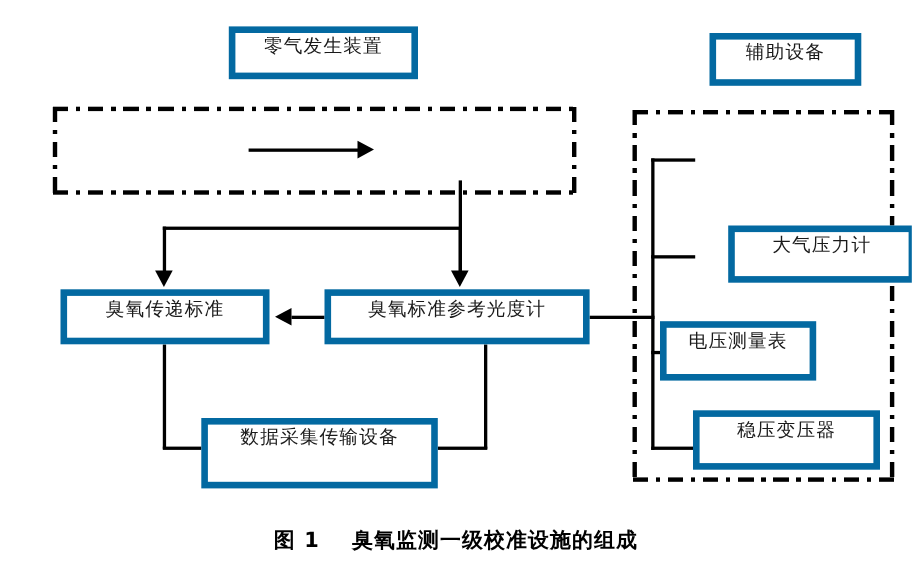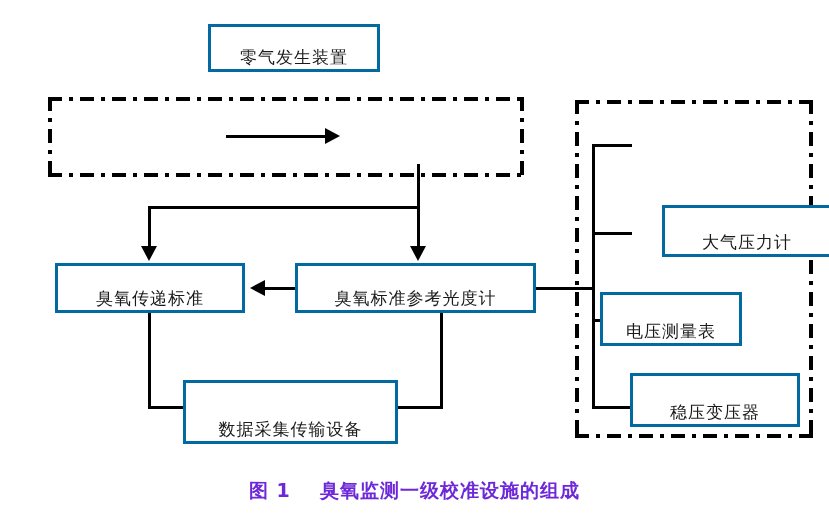--- a/index.html
+++ b/index.html
@@ -12,24 +12,24 @@
     width: 829px;
     height: 525px;
     background: #ffffff;
     font-family: "DejaVu Sans", "Liberation Sans", sans-serif;
     overflow: hidden;
   }
   
   .node {
     position: absolute;
     box-sizing: border-box;
-    border: 3px solid #0369a1;
+    border: 6px solid #0369a1;
     background: #ffffff;
     display: flex;
-    align-items: flex-end;
+    align-items: flex-start;
     justify-content: center;
     color: #1a1a1a;
     font-size: 17px;
     letter-spacing: 1px;
     white-space: nowrap;
     z-index: 5;
   }
   
   .panel {
     position: absolute;
@@ -103,34 +103,37 @@
 
   
   .caption {
     position: absolute;
     left: 0;
     right: 0;
     top: 478px;
     text-align: center;
     font-size: 19px;
     font-weight: bold;
-    color: #6d28d9;
+    color: #000000;
     letter-spacing: 1px;
   }
   .caption .gap { display: inline-block; width: 14px; }
 </style>
 </head>
 <body>
 
 <div id="page">
 
   <div class="node" style="left:208px; top:24px; width:172px; height:48px;">
     <span>零气发生装置</span>
   </div>
 
+  <div class="node" style="left:645px; top:30px; width:138px; height:48px;">
+    <span>辅助设备</span>
+  </div>
 
   <div class="panel" style="left:48px; top:97px; width:476px; height:80px;">
     <div class="edge h top"></div>
     <div class="edge h bottom"></div>
     <div class="edge v left"></div>
     <div class="edge v right"></div>
   </div>
 
   <div class="panel" style="left:575px; top:100px; width:238px; height:338px;">
     <div class="edge h top"></div>

